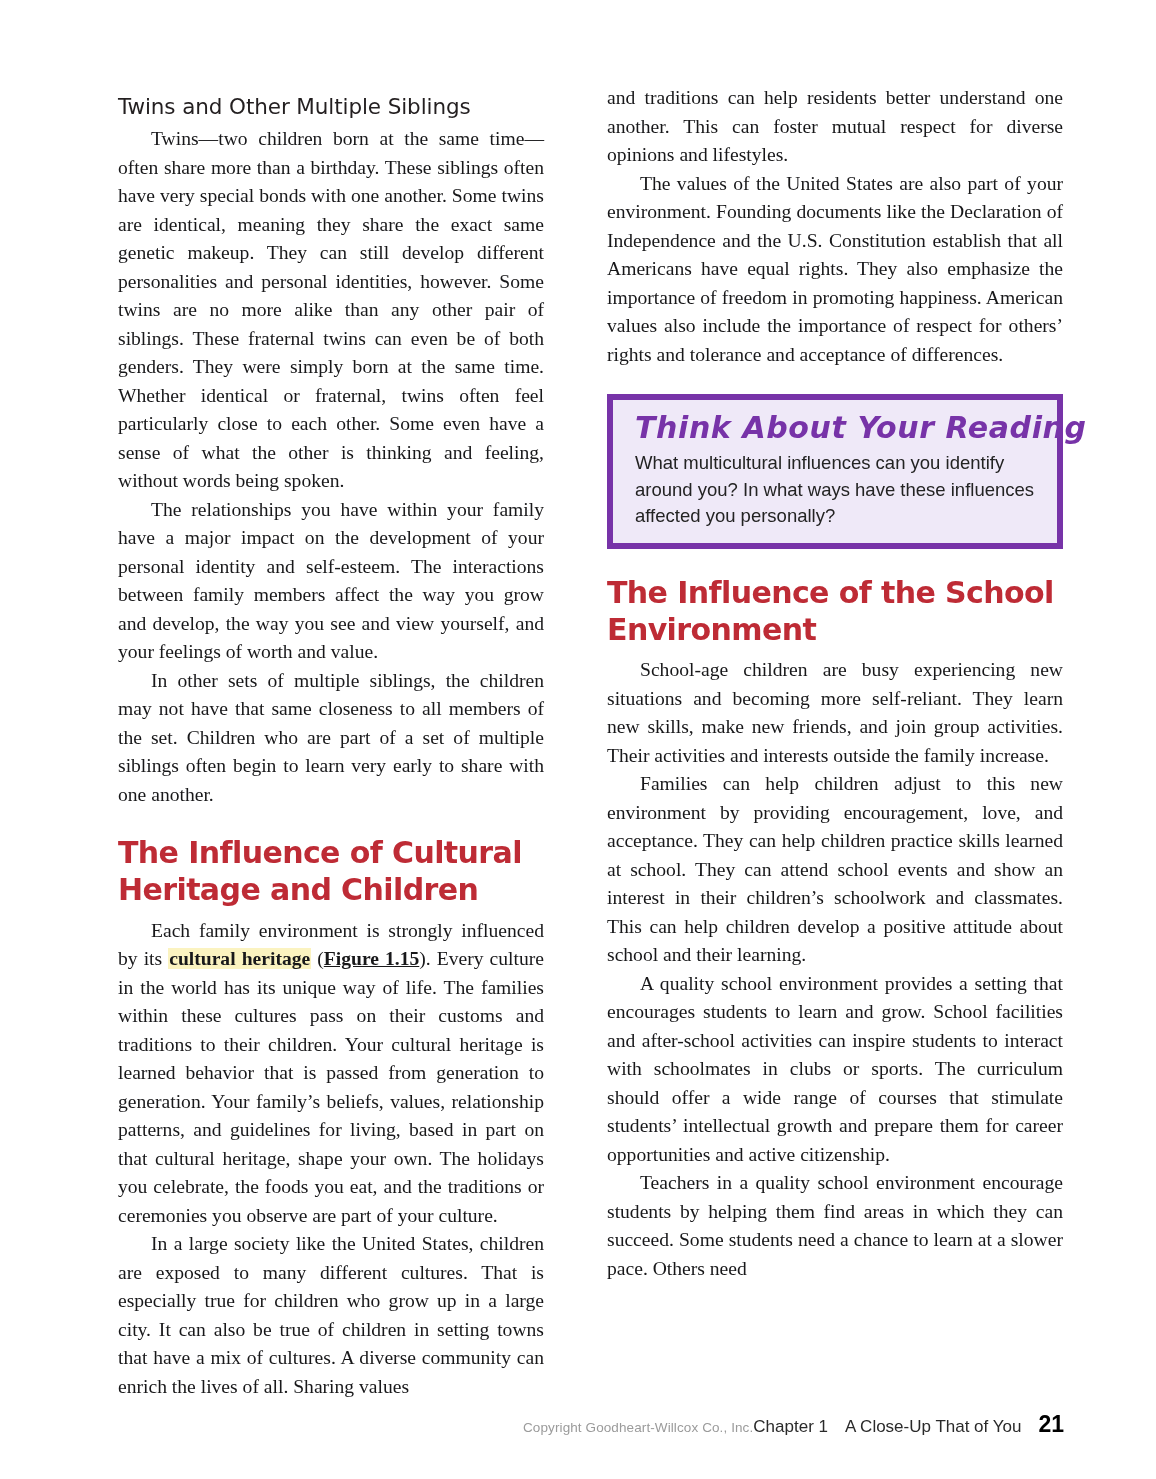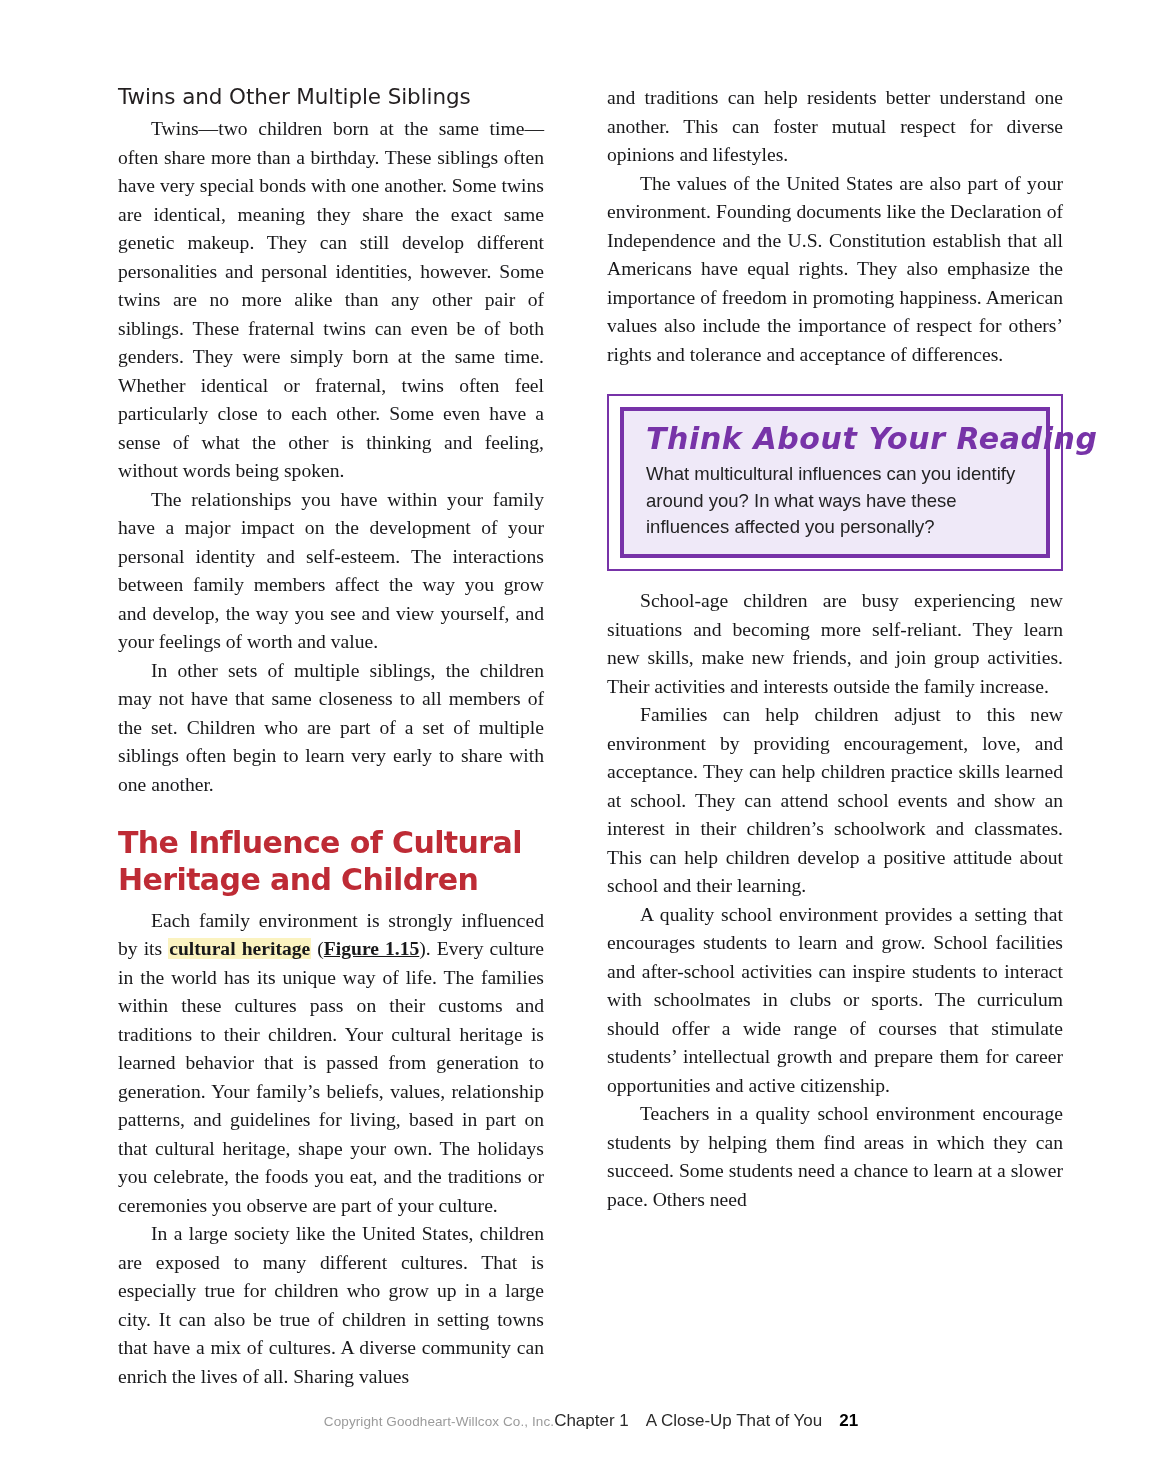--- a/index.html
+++ b/index.html
@@ -37,21 +37,21 @@
     position: relative;
   }
 
   
   .subhead {
     font-family: "DejaVu Sans", sans-serif;
     font-size: 21.5px;
     font-weight: 400;
     letter-spacing: -0.1px;
     color: #231f20;
-    margin: 0 0 6px 0;
+    margin: 10px 0 6px 0;
     line-height: 1.18;
   }
 
   
   .redhead {
     font-family: "DejaVu Sans", sans-serif;
     font-size: 30px;
     font-weight: 700;
     line-height: 1.22;
     letter-spacing: -0.6px;
@@ -74,23 +74,23 @@
 
   .term {
     font-weight: 700;
     background: #fbf3c0;
     padding: 0 1px;
   }
   .figref { font-weight: 700; text-decoration: underline; }
 
   
   .think-box {
-    margin: 25px 0 16px 0;
+    margin: 25px 0 0 0;
     border: 2px solid #7733a8;
-    padding: 11px;
+    padding: 0;
     background: #ffffff;
     box-sizing: border-box;
   }
   .think-inner {
     border: 4px solid #7733a8;
     background: #efe9f8;
     padding: 12px 16px 14px 22px;
     box-sizing: border-box;
   }
   .think-title {
@@ -114,39 +114,39 @@
 
   
   .footer {
     position: absolute;
     left: 118px;
     right: 92px;
     bottom: 46px;
     height: 22px;
     display: flex;
     align-items: baseline;
-    justify-content: center;
+    justify-content: flex-end;
   }
   .copyright {
     font-family: "Liberation Sans", sans-serif;
     font-size: 13.5px;
     color: #9b9b9b;
     letter-spacing: 0.1px;
   }
   .folio {
     font-family: "Liberation Sans", sans-serif;
     font-size: 17px;
     color: #2a2a2a;
     display: flex;
     align-items: baseline;
     gap: 17px;
   }
   .folio .pagenum {
     font-weight: 700;
-    font-size: 17px;
+    font-size: 23px;
     color: #000;
   }
 </style>
 </head>
 <body>
 
 <div class="page">
 
   <div class="columns">
 
@@ -174,20 +174,21 @@
 
       <p class="body">The values of the United States are also part of your environment. Founding documents like the Declaration of Independence and the U.S. Constitution establish that all Americans have equal rights. They also emphasize the importance of freedom in promoting happiness. American values also include the importance of respect for others’ rights and tolerance and acceptance of differences.</p>
 
       <div class="think-box" style="border-color: rgb(119, 51, 168);">
         <div class="think-inner" style="border-color: rgb(119, 51, 168); background: rgb(239, 233, 248);">
           <div class="think-title" style="color: rgb(119, 51, 168);">Think About Your Reading</div>
           <p class="think-body">What multicultural influences can you identify around you? In what ways have these influences affected you personally?</p>
         </div>
       </div>
 
+      <h1 class="redhead" style="color: rgb(190, 43, 53);">The Influence of the School Environment</h1>
 
       <p class="body">School-age children are busy experiencing new situations and becoming more self-reliant. They learn new skills, make new friends, and join group activities. Their activities and interests outside the family increase.</p>
 
       <p class="body">Families can help children adjust to this new environment by providing encouragement, love, and acceptance. They can help children practice skills learned at school. They can attend school events and show an interest in their children’s schoolwork and classmates. This can help children develop a positive attitude about school and their learning.</p>
 
       <p class="body">A quality school environment provides a setting that encourages students to learn and grow. School facilities and after-school activities can inspire students to interact with schoolmates in clubs or sports. The curriculum should offer a wide range of courses that stimulate students’ intellectual growth and prepare them for career opportunities and active citizenship.</p>
 
       <p class="body">Teachers in a quality school environment encourage students by helping them find areas in which they can succeed. Some students need a chance to learn at a slower pace. Others need</p>
 
     </div>

